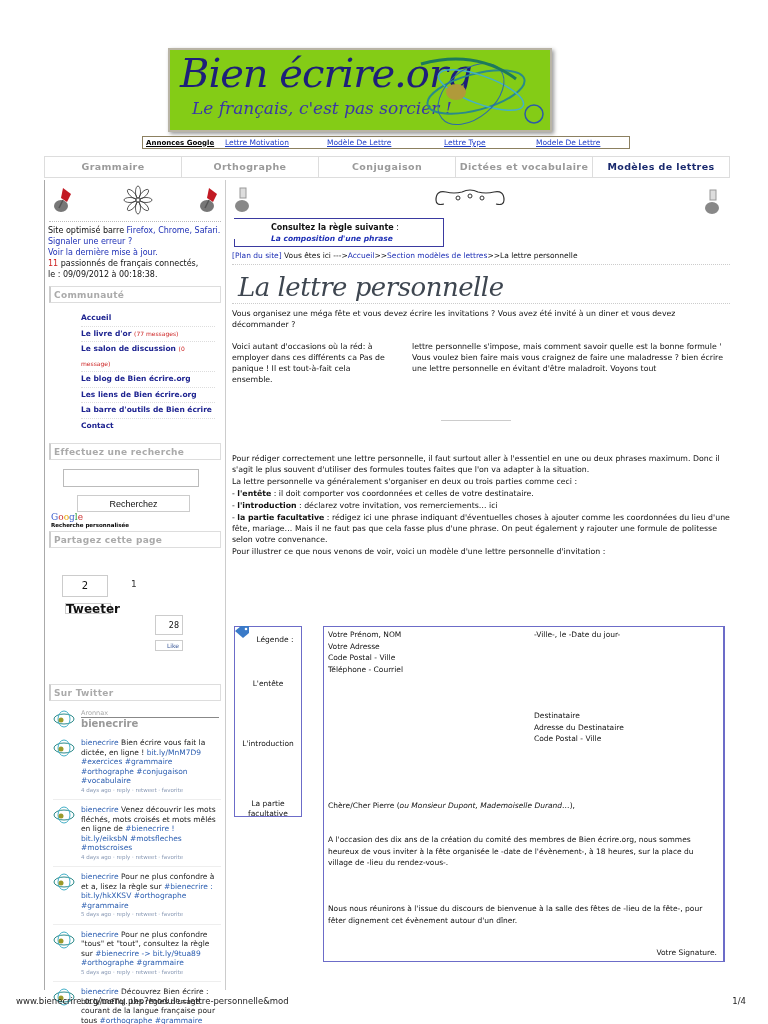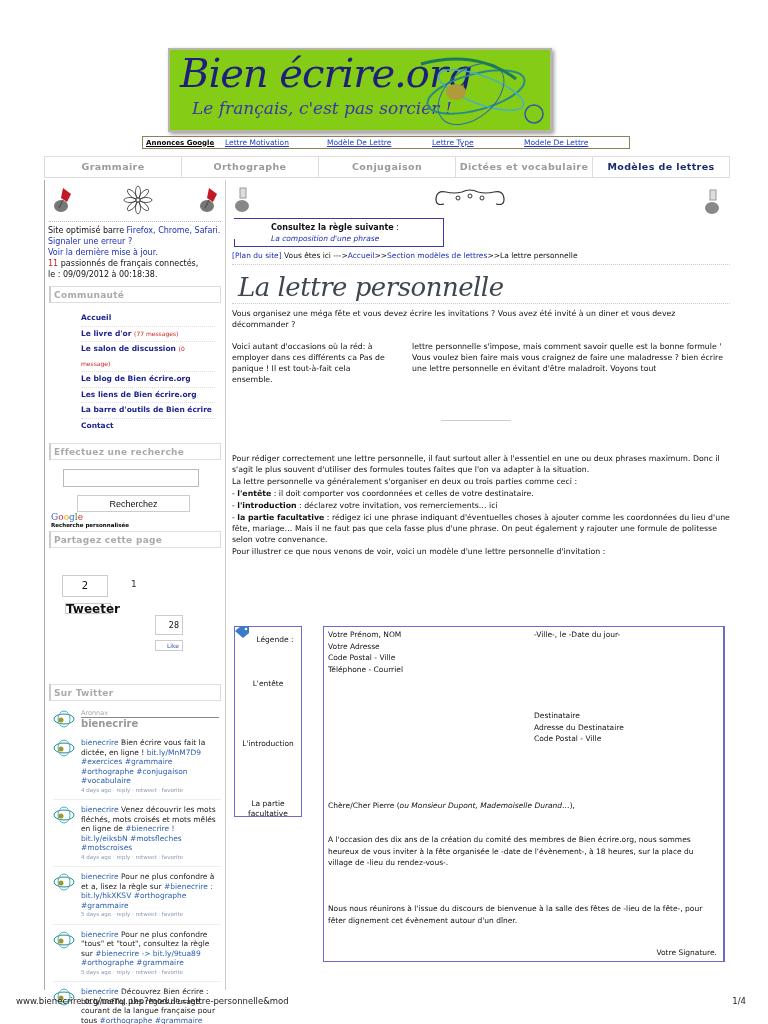--- a/index.html
+++ b/index.html
@@ -62,21 +62,21 @@
   .tweet .txt .u { color: #2a5db0; }
   .tweet .meta { font-size: 5.5px; color: #8a9ab5; }
 
   
   .main { position: absolute; left: 232px; top: 180px; width: 498px; }
   .deco { position: relative; height: 38px; }
   .callouts { position: relative; height: 32px; }
   .callout { position: absolute; top: 0; height: 29px; border-top: 1px solid #3a3aa0; border-right: 1px solid #3a3aa0; border-bottom: 1px solid #3a3aa0; font-size: 8px; padding-top: 3px; line-height: 11px; }
   .callout::before { content: ""; position: absolute; left: 0; bottom: -1px; width: 1px; height: 8px; background: #3a3aa0; }
   .callout b { color: #111; }
-  .callout i { color: #1d2fb5; font-size: 7.5px; }
+  .callout i { color: #1d2fb5; font-size: 7.5px; font-weight: bold; }
   .crumb { font-size: 7.5px; margin-top: 1px; height: 14px; border-bottom: 1px dotted #ccc; }
   .crumb .b { color: #1d2fb5; }
   .title { font-family: "DejaVu Serif", serif; font-style: italic; font-size: 26px; color: #3e4650; height: 34px; line-height: 34px; margin-top: 5px; padding-left: 6px; border-bottom: 1px dotted #ccc; letter-spacing: -0.5px; }
   .p { font-size: 7.8px; line-height: 11px; color: #111; margin-top: 4px; }
   .p + .p { margin-top: 1px; }
   .col2 { display: flex; margin-top: 11px; }
   .col2 .a { width: 160px; font-size: 7.8px; line-height: 11px; }
   .col2 .b { padding-left: 20px; font-size: 7.8px; line-height: 11px; flex: 1; }
   .sep { width: 70px; height: 1px; background: #ccc; margin: 35px 0 0 209px; }
 
@@ -105,21 +105,21 @@
     <ellipse cx="55" cy="40" rx="38" ry="24" fill="none" stroke="#2d6aa8" stroke-width="1" transform="rotate(-40 55 40)"></ellipse>
     <path d="M5 10 Q60 -5 100 25" fill="none" stroke="#1d7a5a" stroke-width="3"></path>
     <ellipse cx="40" cy="38" rx="10" ry="8" fill="#b09a3a"></ellipse>
     <circle cx="118" cy="60" r="9" fill="none" stroke="#2d5aa8" stroke-width="1.5"></circle>
   </svg>
 </div>
 
 <div class="ads">
   <span class="lbl">Annonces Google</span>
   <a class="lk" style="width:102px">Lettre Motivation</a>
-  <a class="lk" style="width:105px">Modèle De Lettre</a>
+  <a class="lk" style="width:117px">Modèle De Lettre</a>
   <a class="lk" style="width:92px">Lettre Type</a>
   <a class="lk">Modele De Lettre</a>
 </div>
 
 <div class="tabs">
   <div class="tab">Grammaire</div>
   <div class="tab">Orthographe</div>
   <div class="tab">Conjugaison</div>
   <div class="tab">Dictées et vocabulaire</div>
   <div class="tab">Modèles de lettres</div>

